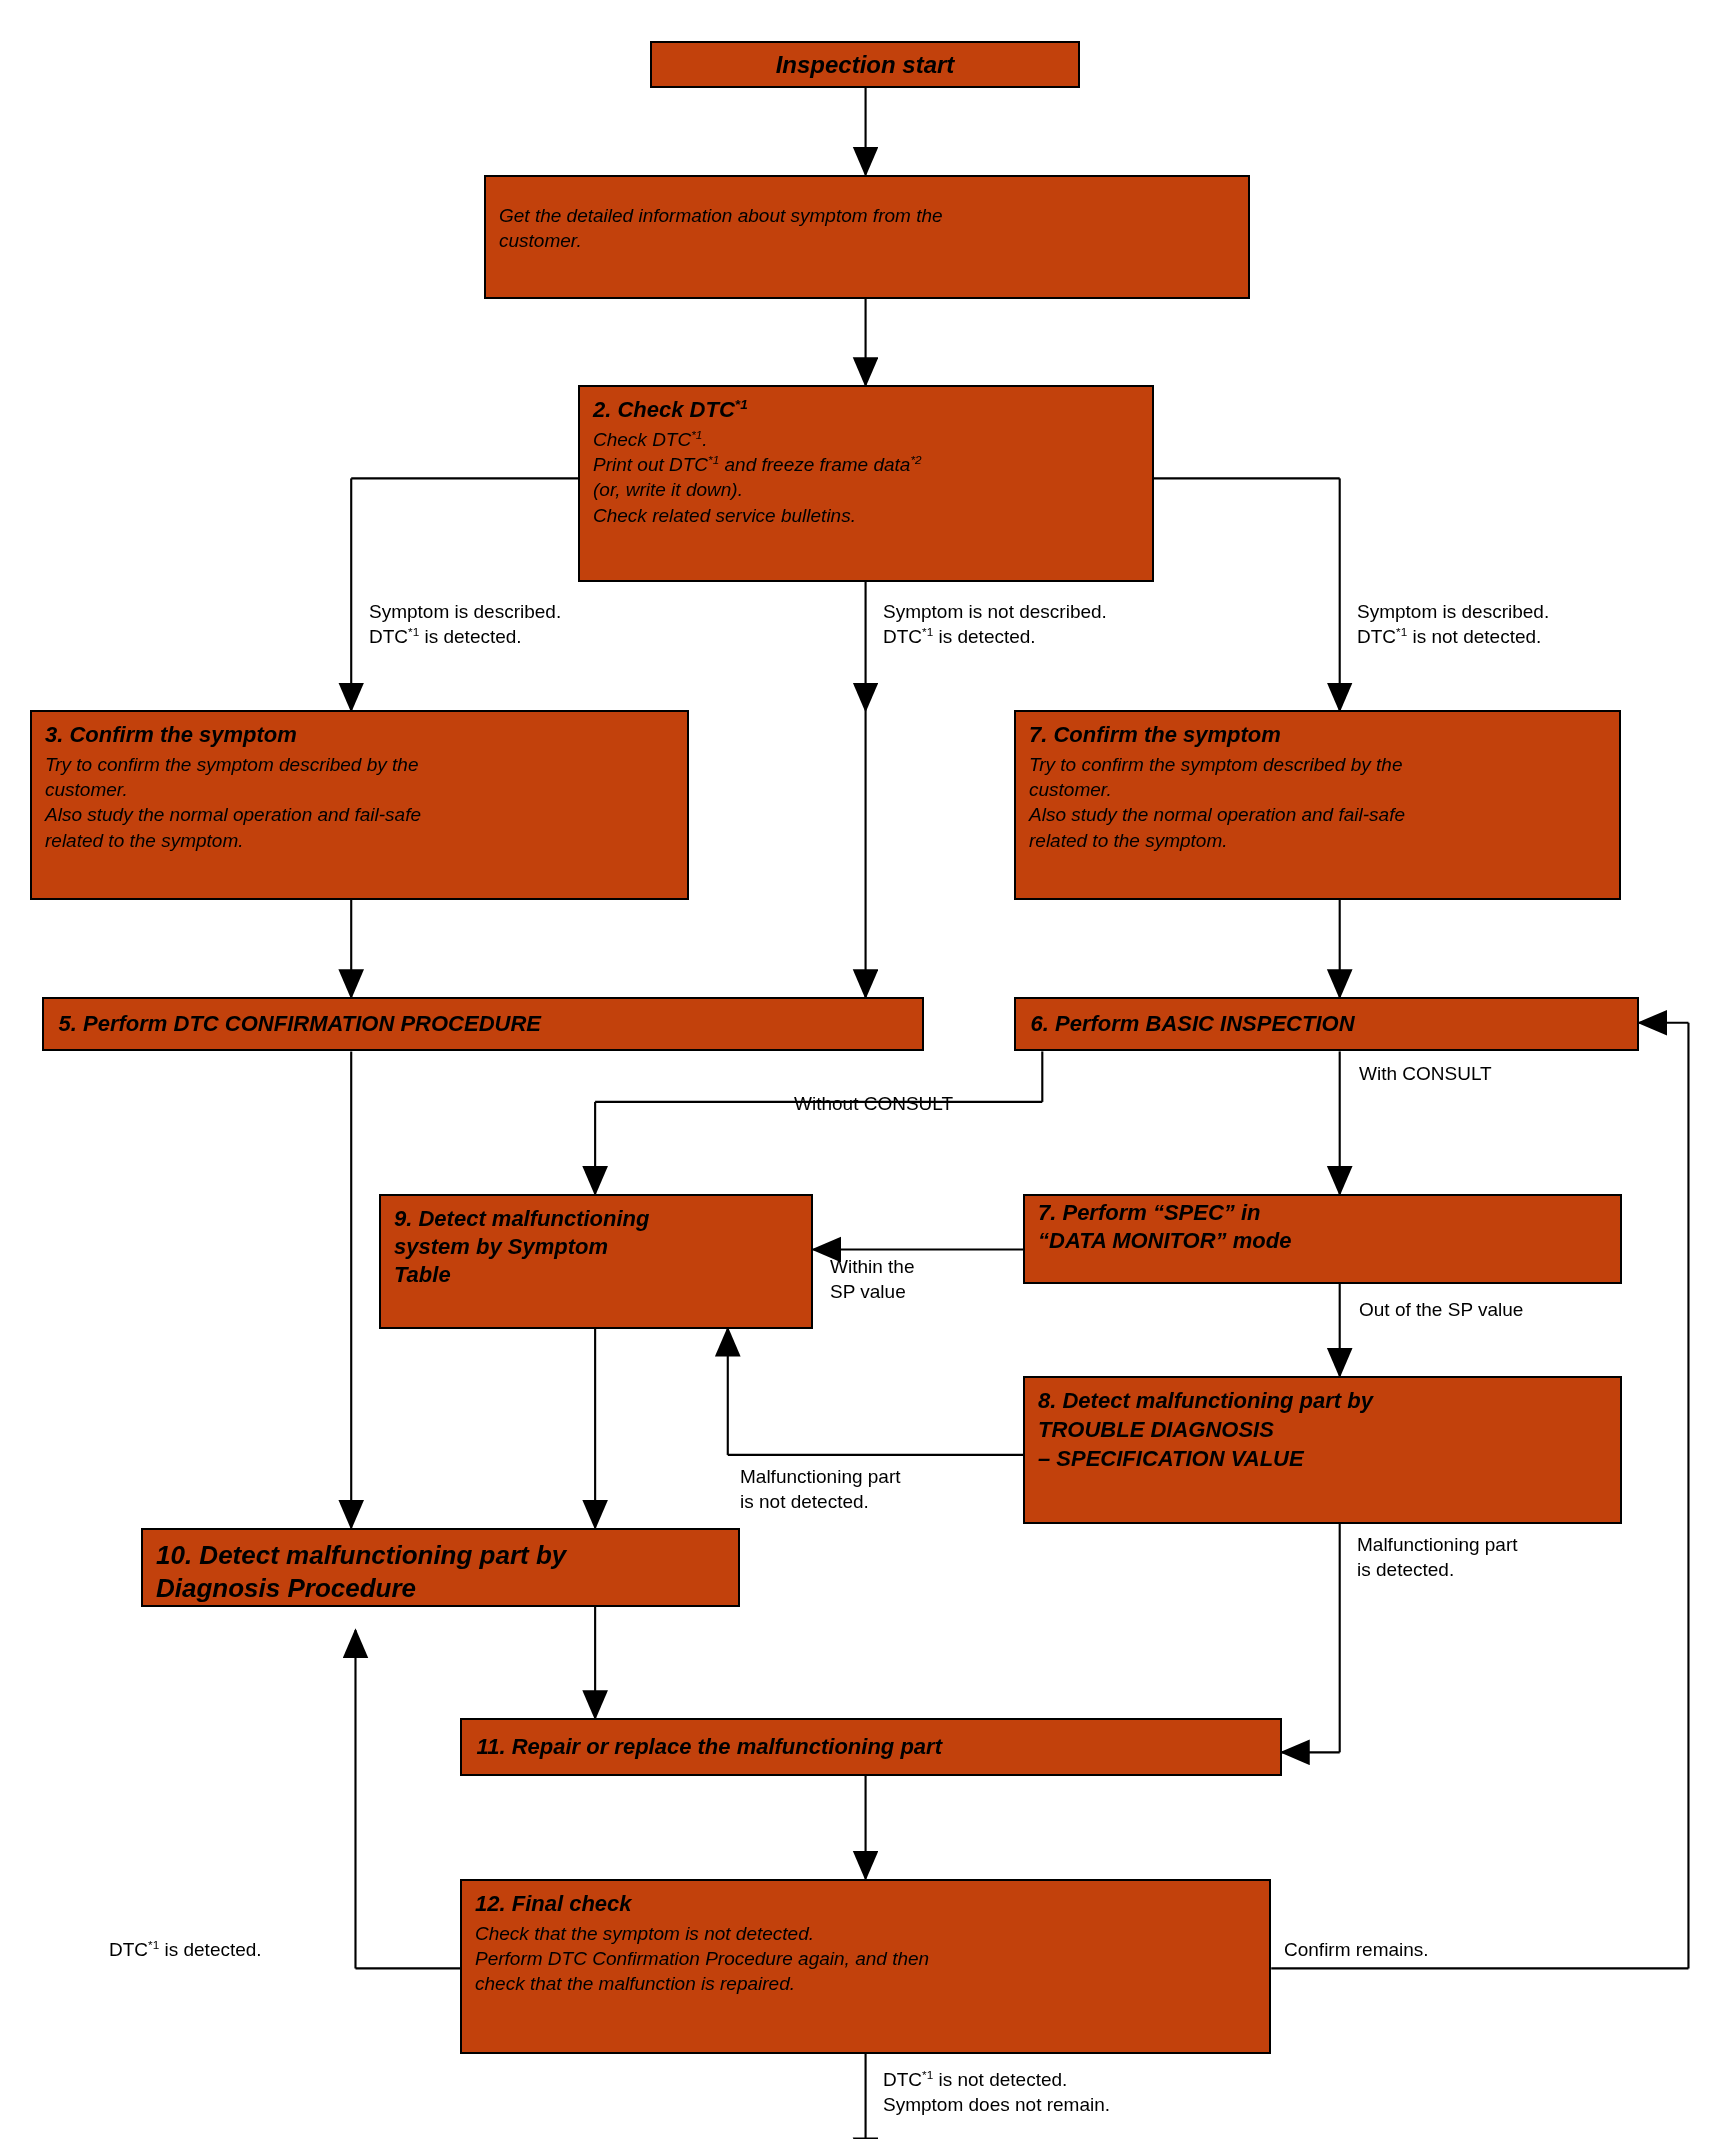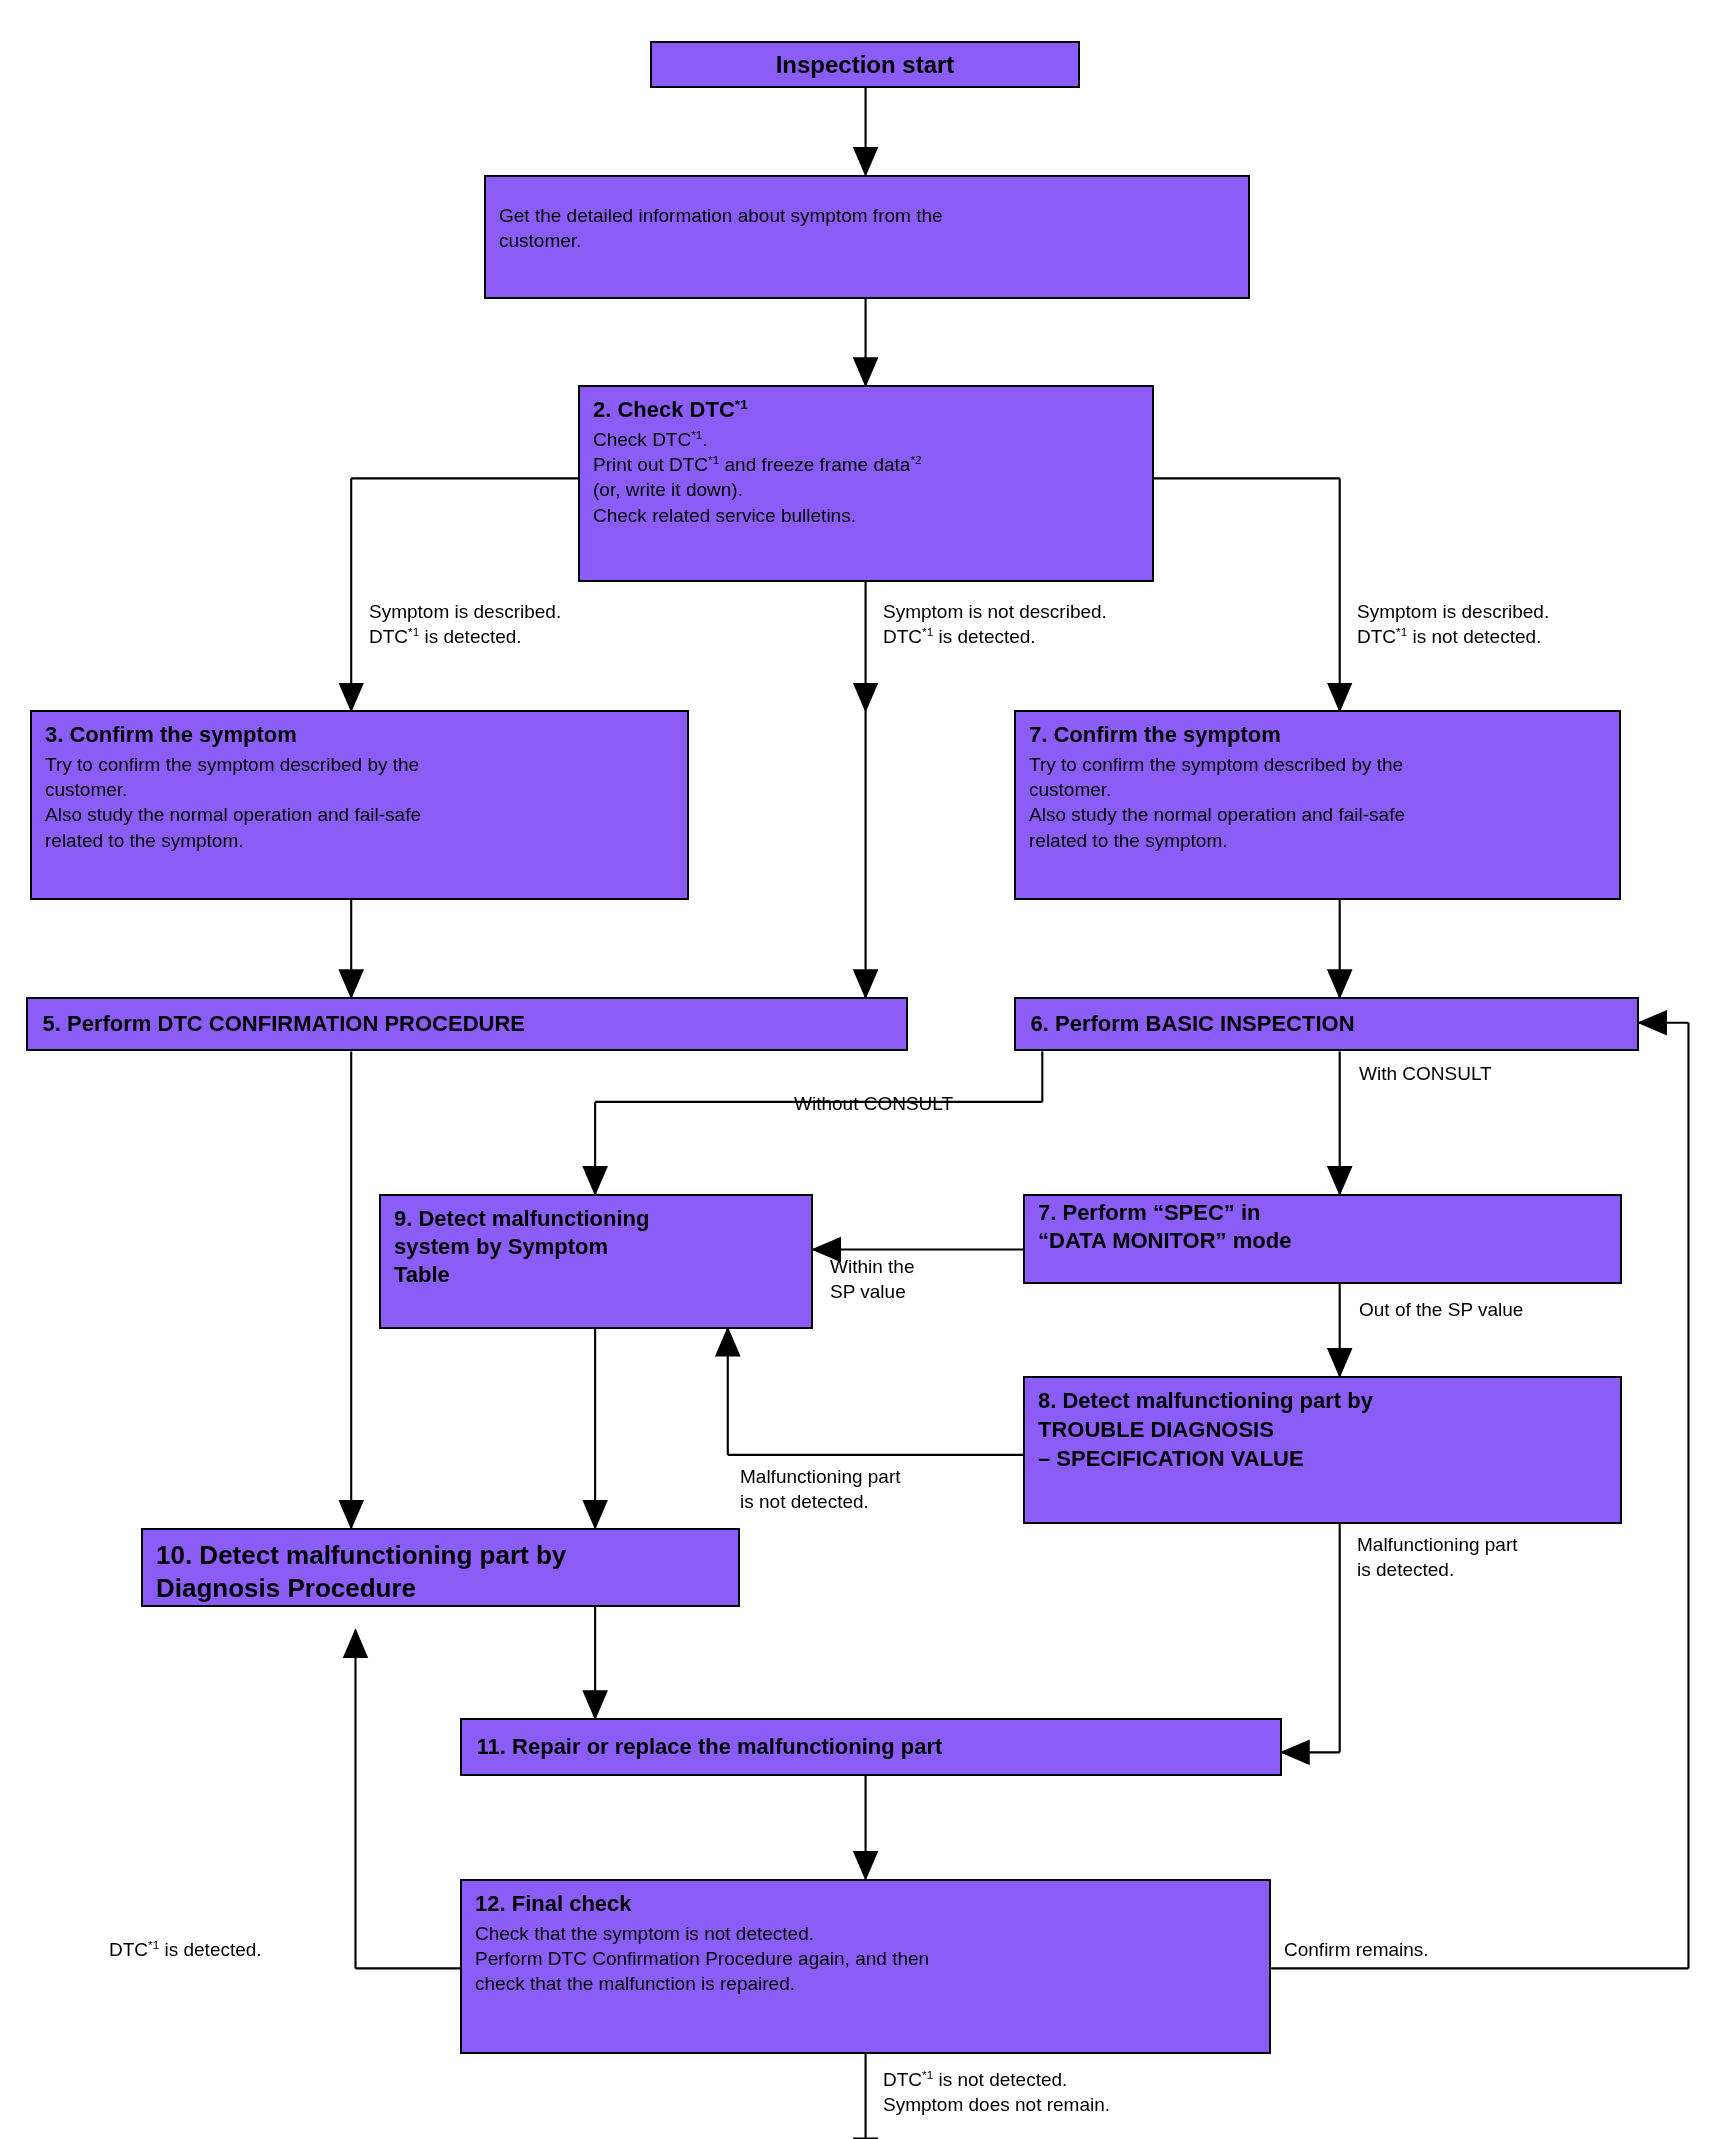--- a/index.html
+++ b/index.html
@@ -1,19 +1,19 @@
 <!DOCTYPE html>
 <html style="font-size:6.8px"><head>
 <meta charset="utf-8">
 <style>
   html,body{margin:0;padding:0;background:#fff;}
   body{font-family:"Liberation Sans",sans-serif;}
   #stage{position:relative;width:1729px;height:2342px;background:#fff;overflow:hidden;}
   svg.wires{position:absolute;left:0;top:0;width:1729px;height:2342px;pointer-events:none;}
-  .node{position:absolute;box-sizing:border-box;border:2.1px solid #000;background:#8b5cf6;}
+  .node{position:absolute;box-sizing:border-box;border:2.1px solid #000;background:#c2410c;font-style:italic;}
   .node .ttl{font-weight:bold;}
   .node .bdy{font-weight:normal;}
   .t-center{display:flex;align-items:center;justify-content:center;}
   .lbl{position:absolute;font-size:19px;line-height:1.33;color:#000000;white-space:pre;}
   sup{font-size:0.62em;vertical-align:super;line-height:0;}
 </style>
 </head>
 <body>
 
 <div id="stage">
@@ -111,21 +111,21 @@
   </div>
 
   <div class="node" style="left:1014px;top:710px;width:607px;height:190px;padding:10.3px 13px;">
     <div class="ttl" style="font-size:22px;line-height:1.22;">7. Confirm the symptom</div>
     <div class="bdy" style="font-size:19px;line-height:1.33;white-space:pre-line;margin-top:2.6px;">Try to confirm the symptom described by the
 customer.
 Also study the normal operation and fail-safe
 related to the symptom.</div>
   </div>
 
-  <div class="node" style="left:26px;top:997px;width:882px;height:54px;padding:0 14.6px;display:flex;align-items:center;">
+  <div class="node" style="left:42px;top:997px;width:882px;height:54px;padding:0 14.6px;display:flex;align-items:center;">
     <span class="ttl" style="font-size:22px;">5. Perform DTC CONFIRMATION PROCEDURE</span>
   </div>
 
   <div class="node" style="left:1014px;top:997px;width:625px;height:54px;padding:0 14.6px;display:flex;align-items:center;">
     <span class="ttl" style="font-size:22px;">6. Perform BASIC INSPECTION</span>
   </div>
 
   <div class="lbl" style="left:794px;top:1091px;">Without CONSULT</div>
   <div class="lbl" style="left:1359px;top:1061px;">With CONSULT</div>
 

